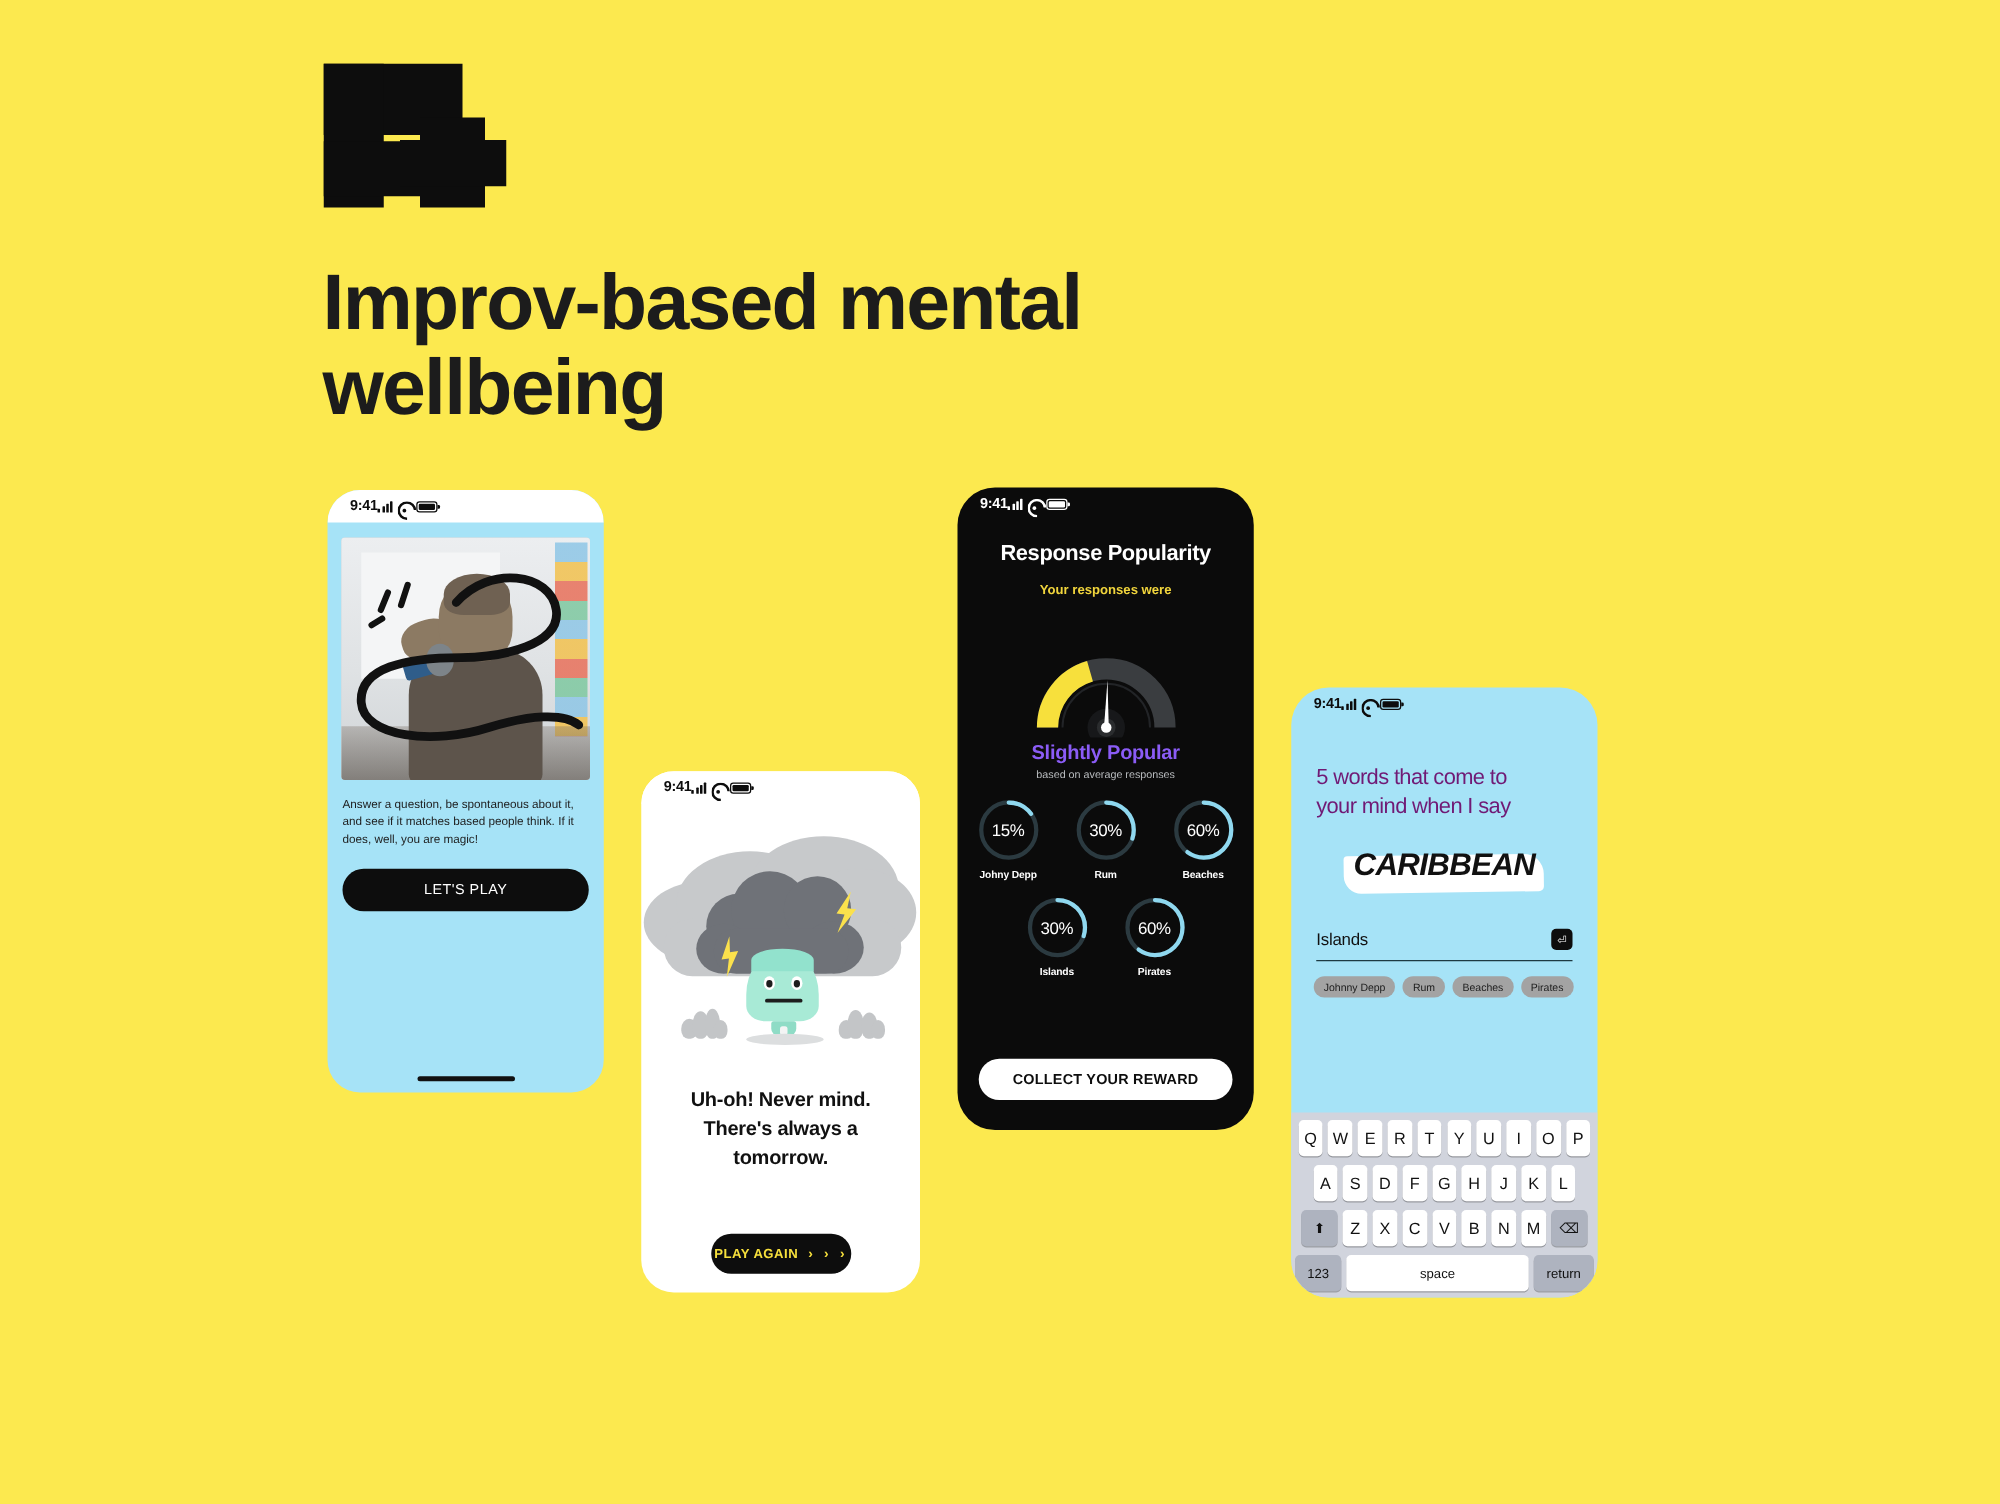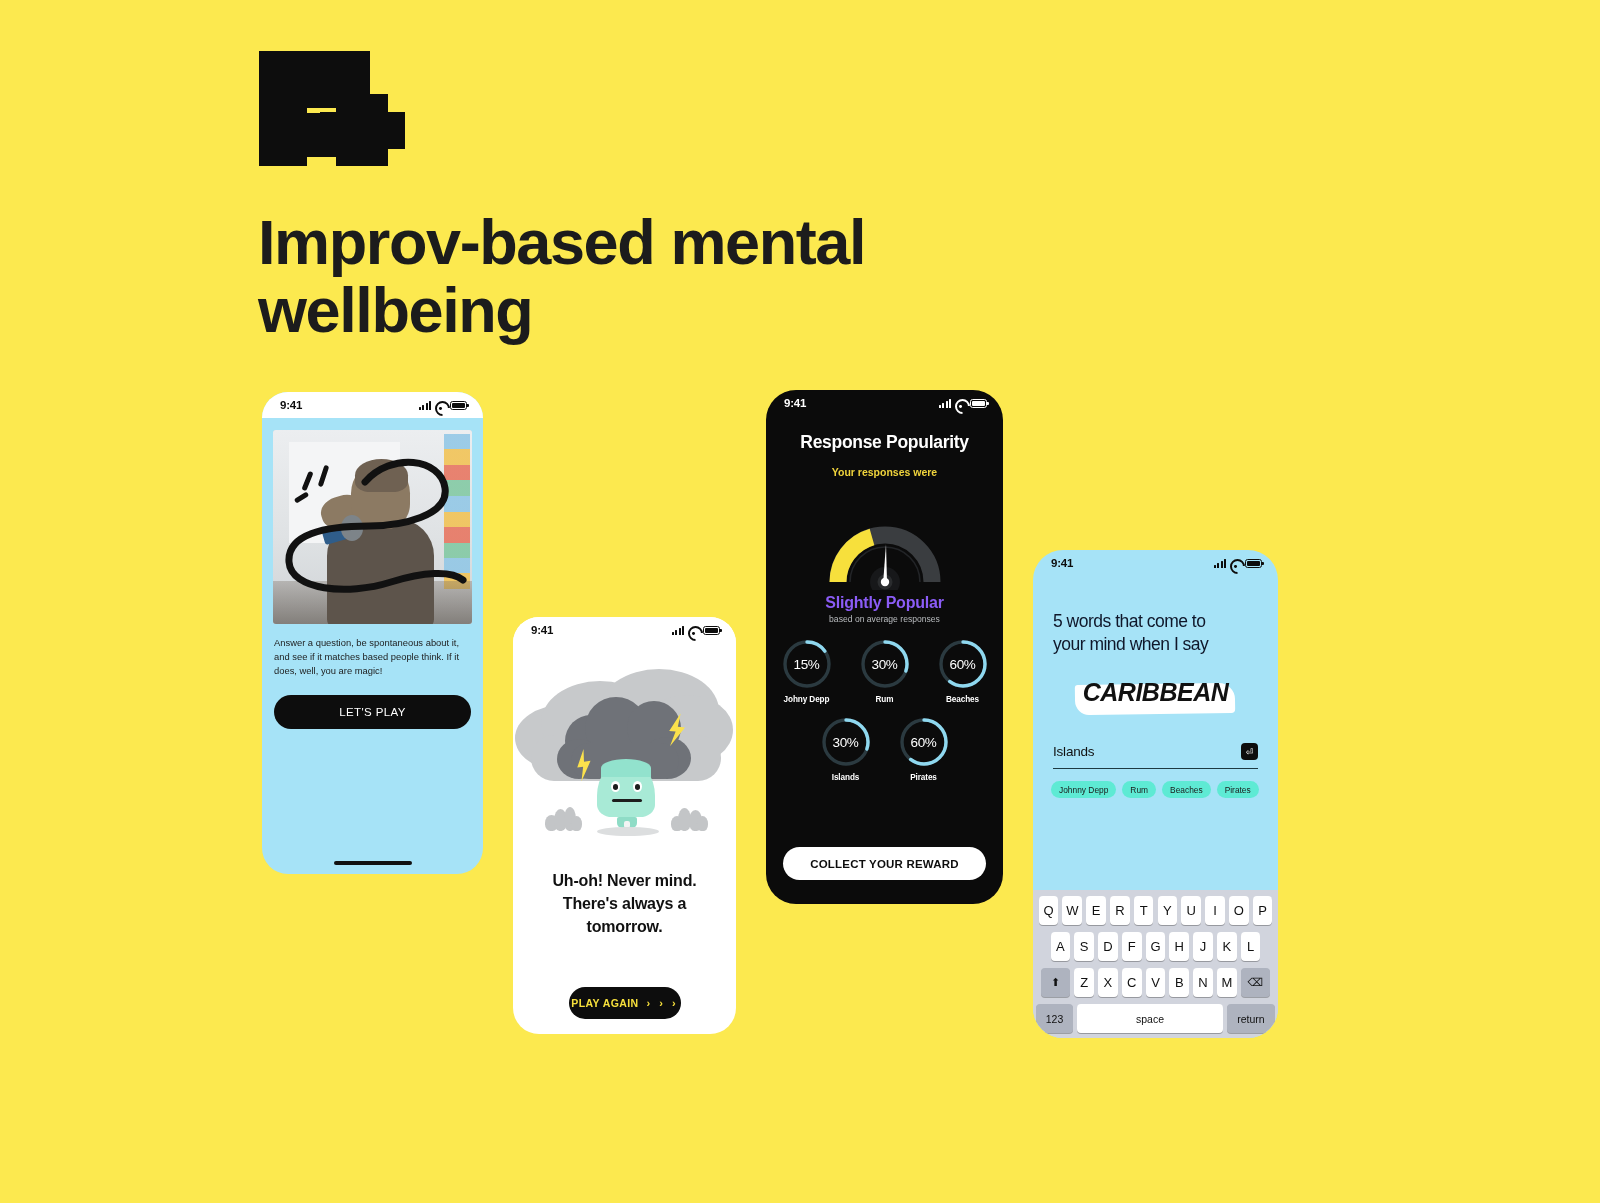--- a/index.html
+++ b/index.html
@@ -27,21 +27,21 @@
     letter-spacing: -1.4px; color: #1c1c1c;
   }
 
   
   .phone { position: absolute; background: #ffffff; overflow: hidden; }
   .phone.round-lg { border-radius: 26px; }
   .phone.round-xl { border-radius: 30px; }
 
   
   .statusbar { position: relative; height: 26px; display: flex; align-items: center;
-               justify-content: space-between; padding: 0 16px 0 18px; }
+               justify-content: flex-start; padding: 0 16px 0 18px; }
   .statusbar .clock { font-size: 11.5px; font-weight: 700; letter-spacing: -0.2px; }
   .sb-icons { display: flex; align-items: flex-end; gap: 4px; }
   .sig { display: flex; align-items: flex-end; gap: 1.2px; height: 9px; }
   .sig i { display: block; width: 2.1px; background: currentColor; border-radius: 0.5px; }
   .sig i:nth-child(1){height:3px}.sig i:nth-child(2){height:4.8px}
   .sig i:nth-child(3){height:6.6px}.sig i:nth-child(4){height:8.6px}
   .wifi { width: 11px; height: 9px; position: relative; }
   .wifi::before { content:""; position:absolute; left:0; top:0.5px; width:11px; height:11px;
     border:2.2px solid currentColor; border-radius:50%;
     clip-path: polygon(0 0,100% 0,100% 46%,50% 46%,50% 100%,0 100%); }
@@ -134,33 +134,33 @@
                letter-spacing:-0.3px; }
   .ringcell .cap { margin-top:5px; color:#fff; font-size:8.2px; font-weight:800; letter-spacing:-0.1px; }
   #p3 .collect { position:absolute; left:17px; right:17px; bottom:24px; height:33px; background:#fff;
                  border-radius:20px; display:flex; align-items:center; justify-content:center;
                  color:#0d0d0d; font-size:11.5px; font-weight:800; letter-spacing:0.2px; }
 
   
   #p4 { left: 1033px; top: 550px; width: 245px; height: 488px; background:#a6e3f7; }
   #p4 .statusbar { color:#0d0d0d; }
   #p4 .q { margin: 34px 20px 0 20px; font-size: 17.5px; line-height:1.32; font-weight:400;
-           letter-spacing:-0.5px; color:#0f172a; }
+           letter-spacing:-0.5px; color:#701a75; }
   #p4 .word { margin: 22px 0 0 0; text-align:center; position:relative;font-style:italic; }
   #p4 .word .brush { position:absolute; left:42px; top:6px; width:160px; height:30px; background:#fff;
                      border-radius:3px 16px 4px 14px; transform:rotate(-0.8deg); }
   #p4 .word .tx { position:relative; z-index:2; font-size:25px; font-weight:800; letter-spacing:-0.5px;
                   color:#111; }
   #p4 .field { margin: 36px 20px 0 20px; display:flex; align-items:center; justify-content:space-between;
                border-bottom:1.4px solid #1d3a42; padding-bottom:8px; }
   #p4 .field .val { font-size:13.5px; color:#111; letter-spacing:-0.2px; }
   #p4 .enter { width:17px; height:17px; background:#0d0d0d; border-radius:4px; color:#fff;
                font-size:9px; display:flex; align-items:center; justify-content:center; }
   #p4 .chips { margin: 12px 18px 0 18px; display:flex; gap:6px; flex-wrap:nowrap; }
-  #p4 .chip { background:#5eead4; border-radius:11px; padding:3.5px 8px; font-size:8.4px; color:#1b1b1b;
+  #p4 .chip { background:#a3a3a3; border-radius:11px; padding:3.5px 8px; font-size:8.4px; color:#1b1b1b;
               white-space:nowrap; }
 
   .kb { position:absolute; left:0; right:0; bottom:0; background:#d1d4dd; padding:6px 3px 5px 3px; }
   .kb .row { display:flex; justify-content:center; gap:4.2px; margin-bottom:7px; }
   .kb .row:last-child { margin-bottom:0; }
   .key { background:#fff; border-radius:4px; height:29px; min-width:19.6px; display:flex;
          align-items:center; justify-content:center; font-size:13px; color:#111;
          box-shadow:0 1px 0 rgba(0,0,0,.28); }
   .key.fn { background:#aeb3bf; box-shadow:0 1px 0 rgba(0,0,0,.25); }
   .key.wide { min-width:29px; font-size:11px; }

